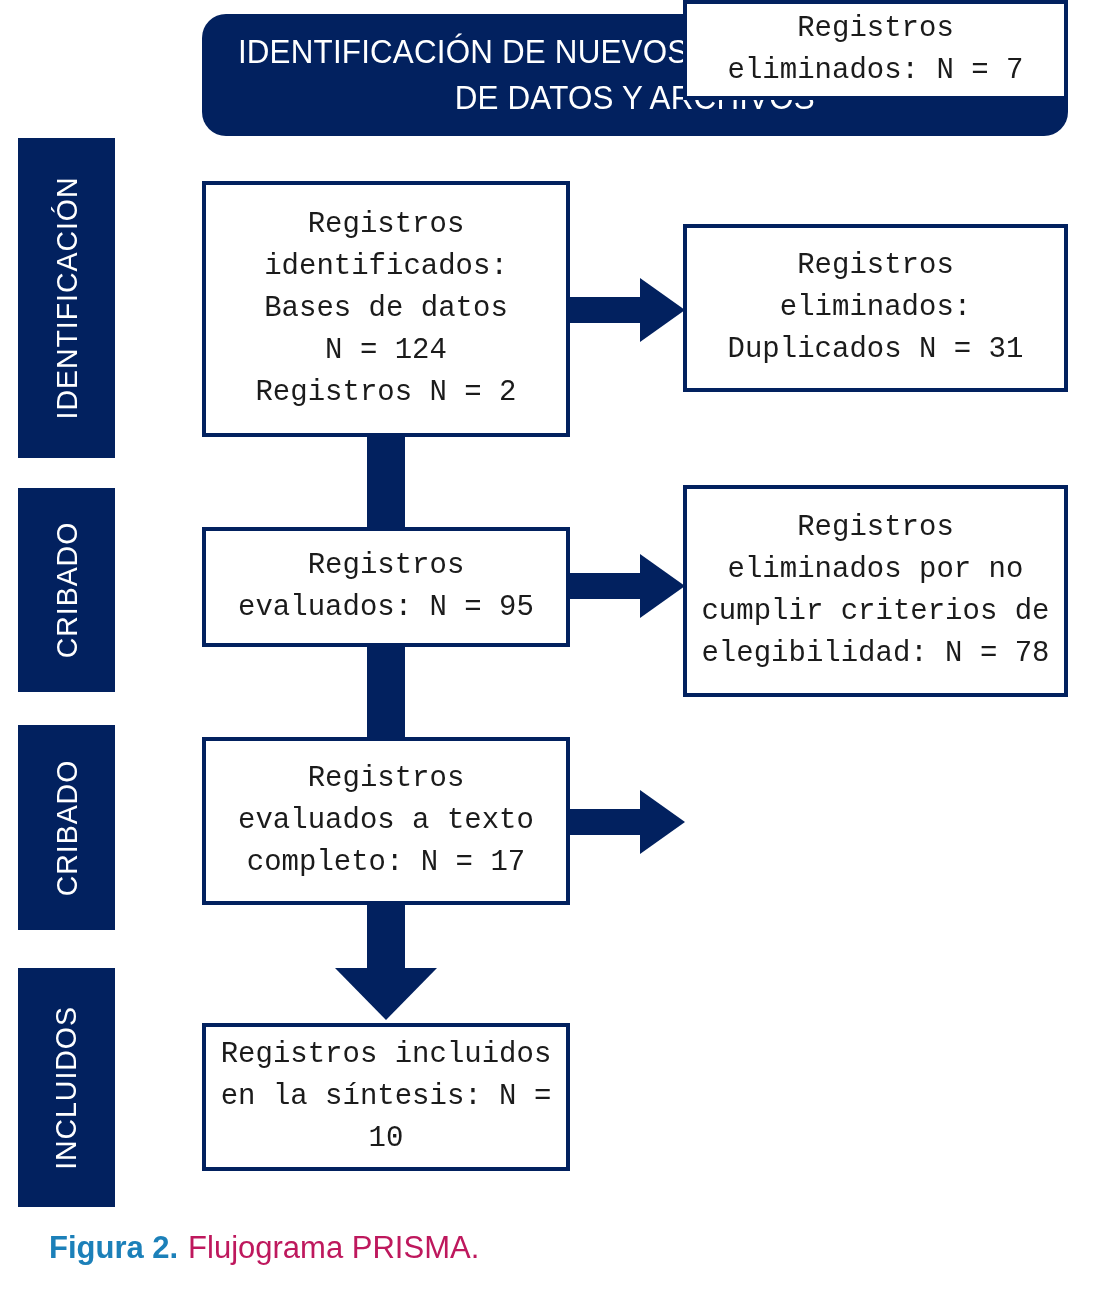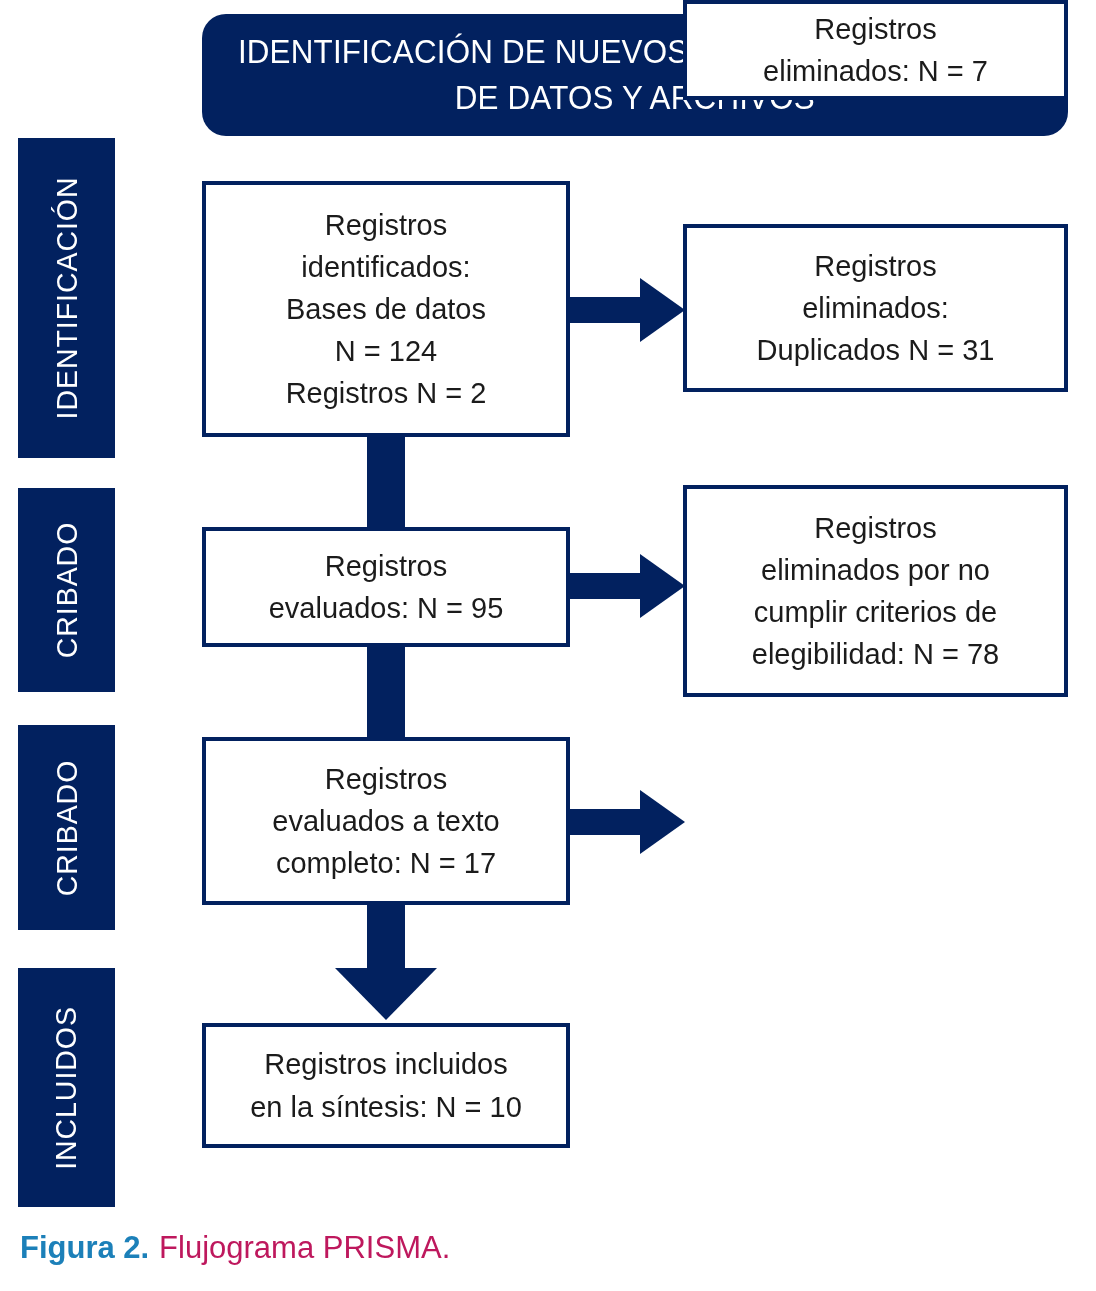--- a/index.html
+++ b/index.html
@@ -56,27 +56,28 @@
     position:absolute;
     box-sizing:border-box;
     background:#ffffff;
     border:4px solid var(--navy);
     display:flex;align-items:center;justify-content:center;
     text-align:center;
     color:var(--ink);
     font-size:29px;line-height:1.45;
     white-space:pre-line;
     padding:4px 8px;
+    font-family:Liberation Mono, monospace;
   }
   .main-col{left:202px;width:368px;}
   .side-col{left:683px;width:385px;}
   .box-identified{top:181px;height:256px;}
   .box-screened{top:527px;height:120px;}
   .box-fulltext{top:737px;height:168px;}
-  .box-included{top:1023px;height:125px;}
+  .box-included{top:1023px;height:148px;}
   .box-dup-removed{top:224px;height:168px;}
   .box-elig-removed{top:485px;height:212px;}
   
   .v-connector{
     position:absolute;left:367px;width:38px;
     background:var(--navy);
   }
   .v-conn-1{top:437px;height:92px;}
   .v-conn-2{top:647px;height:92px;}
   .down-arrow-stem{
@@ -106,20 +107,21 @@
   .h3-stem{top:809px;} .h3-head{top:790px;}
   
   .figure-caption{
     position:absolute;left:20px;top:1230px;
     font-size:31px;
     color:var(--ink);
   }
   .figure-caption .caption-label{
     color:var(--caption-blue);
     font-weight:bold;
+    margin-left:29px;
   }
   .figure-caption .caption-text{
     margin-left:0.32em;
     color:#be185d;
   }
 </style>
 </head>
 <body>
 
 <div class="canvas">

